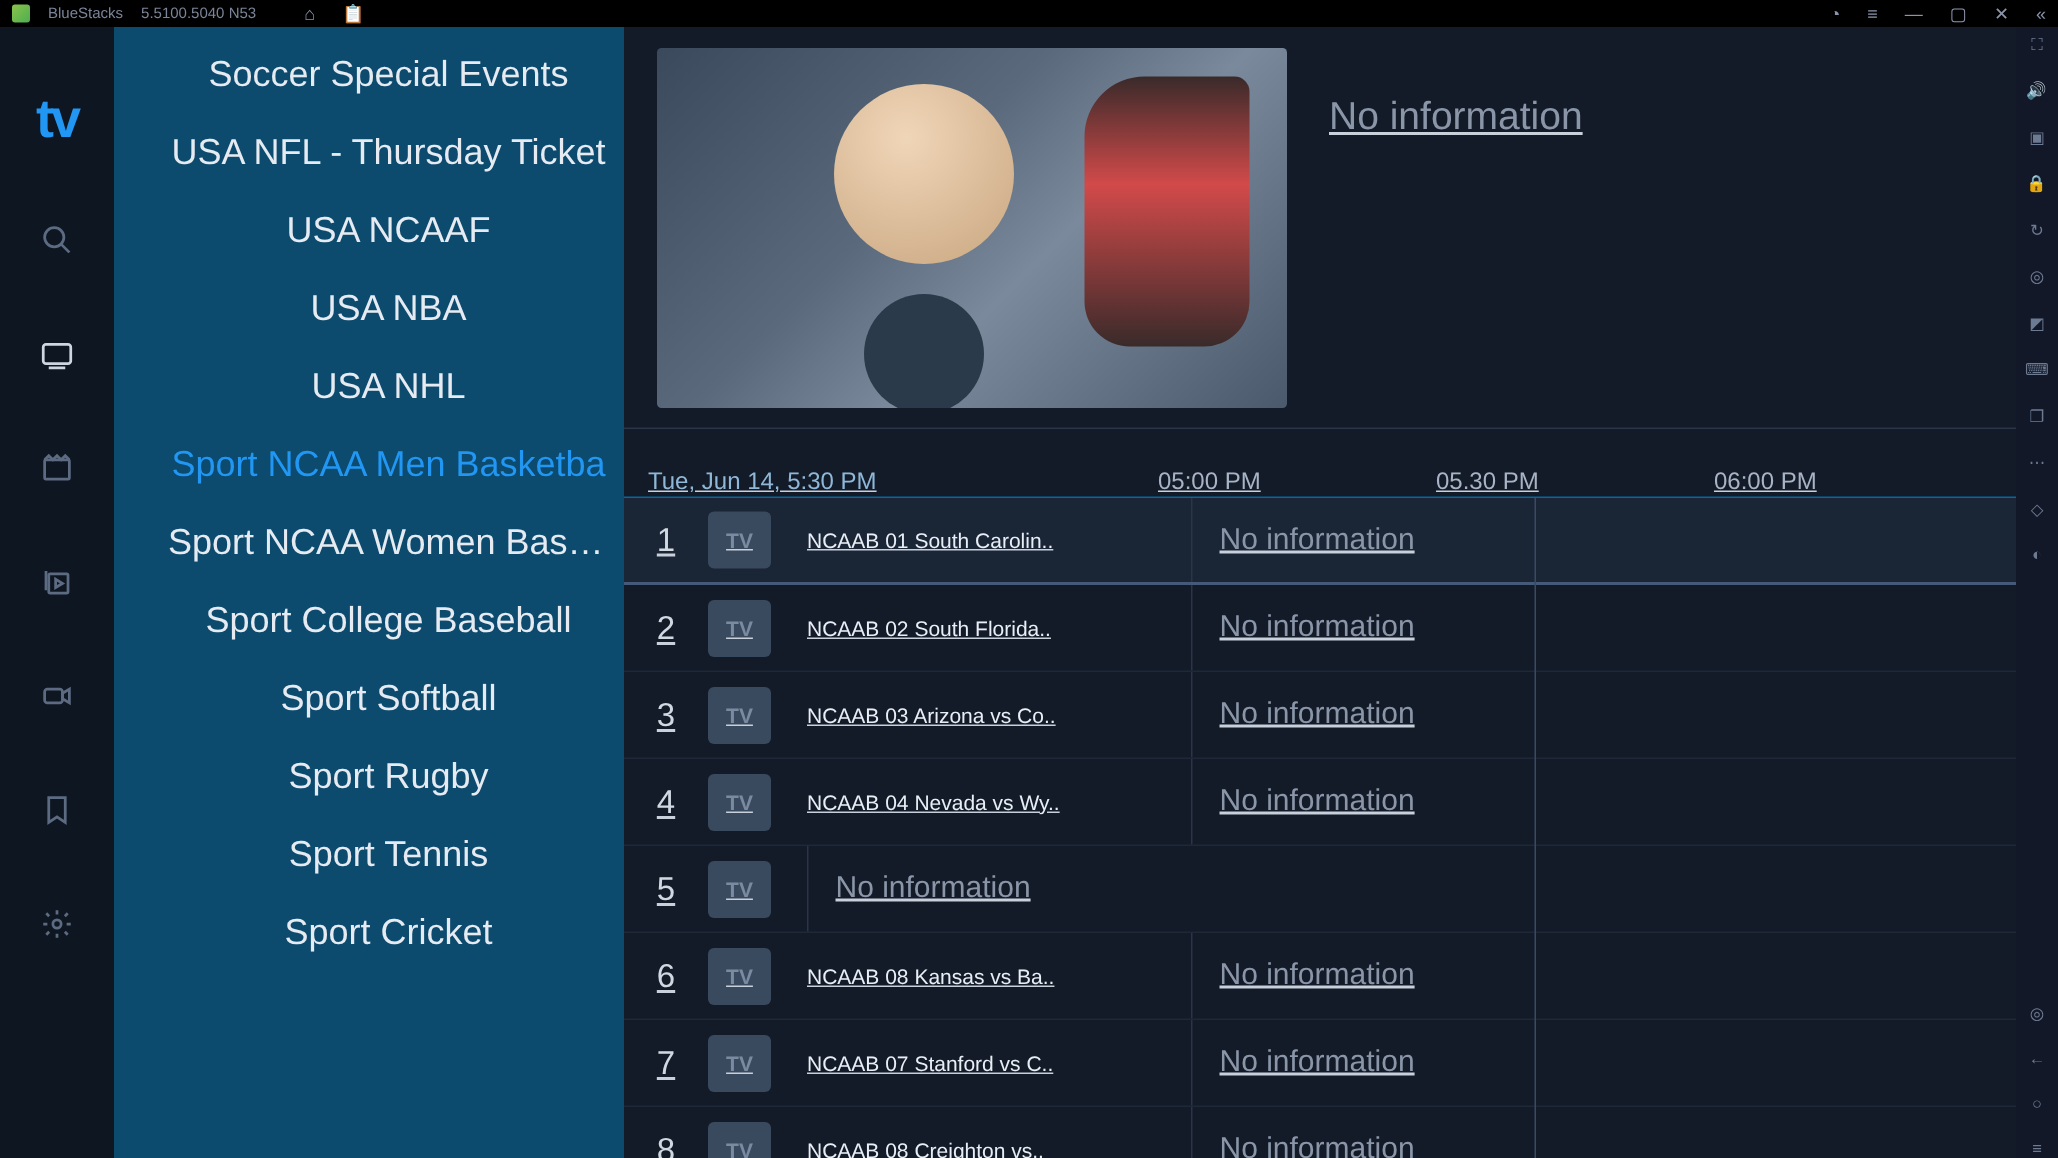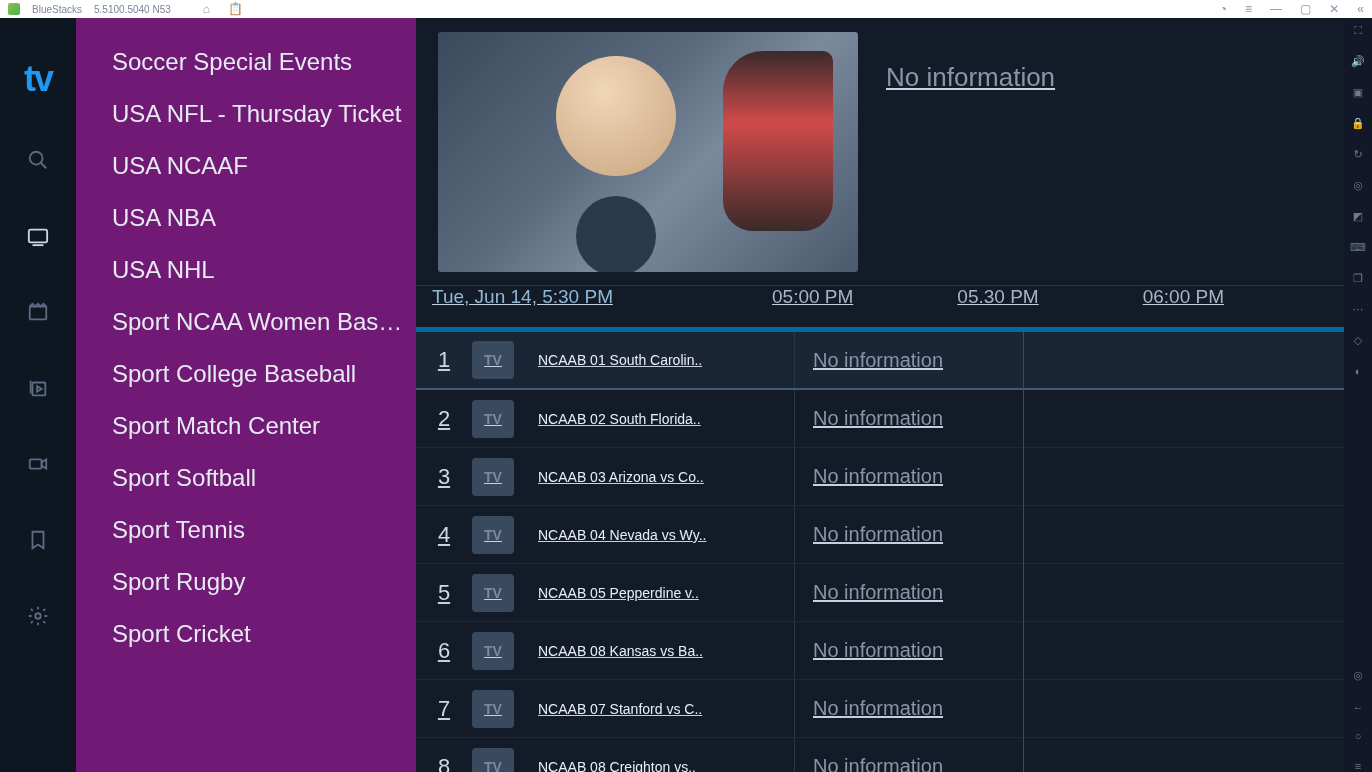--- a/index.html
+++ b/index.html
@@ -1,19 +1,19 @@
 <!DOCTYPE html>
 <html><head>
 <meta charset="utf-8">
 <style>
 * { margin: 0; padding: 0; box-sizing: border-box; }
 body { font-family: Arial, sans-serif; background: #0e1621; color: #c7d0db; width: 1372px; height: 772px; overflow: hidden; }
 
 
-.titlebar { height: 18px; background: #ffffff; display: flex; align-items: center; padding: 0 8px; font-size: 10px; color: #7a8599; }
+.titlebar { height: 18px; background: #000000; display: flex; align-items: center; padding: 0 8px; font-size: 10px; color: #7a8599; }
 .titlebar-left { display: flex; align-items: center; gap: 12px; }
 .bs-logo { width: 12px; height: 12px; background: linear-gradient(135deg,#8bc34a,#4caf50); border-radius: 2px; }
 .titlebar-icons { display: flex; gap: 18px; margin-left: 20px; }
 .titlebar-icons span { color: #8a94ab; cursor: pointer; font-size: 12px; }
 .titlebar-right { margin-left: auto; display: flex; gap: 18px; }
 .titlebar-right span { color: #8a94ab; cursor: pointer; font-size: 12px; }
 
 
 .app { display: flex; height: 754px; }
 
@@ -23,36 +23,36 @@
 .toolstrip .spacer { flex: 1; }
 
 
 .iconbar { width: 76px; background: #0e1621; display: flex; flex-direction: column; align-items: center; padding-top: 40px; gap: 44px; }
 .logo-tv { color: #2196f3; font-size: 36px; font-weight: bold; letter-spacing: -2px; }
 .iconbar .nav-icon { color: #5c6b82; font-size: 20px; cursor: pointer; display:flex; align-items:center; justify-content:center; width:32px; height:32px; }
 .iconbar .nav-icon.active { color: #cdd6e1; }
 .iconbar .nav-icon svg { width: 22px; height: 22px; }
 
 
-.catlist { width: 340px; background: #701a75; padding: 18px 0 0 36px; overflow: hidden; }
+.catlist { width: 340px; background: #0c4a6e; padding: 6px 0 0 36px; overflow: hidden; text-align: center; }
 .catlist .cat { font-size: 24px; color: #e6ebf2; padding: 12px 0; cursor: pointer; white-space: nowrap; overflow: hidden; text-overflow: ellipsis; padding-right: 10px; }
 .catlist .cat.selected { color: #2196f3; }
 
 
 .main { flex: 1; display: flex; flex-direction: column; background: #131b28; text-decoration: underline; }
 
 
 .preview-row { display: flex; padding: 14px 0 0 22px; height: 268px; border-bottom: 1px solid #2a3548; }
 .preview-img { width: 420px; height: 240px; border-radius: 3px; overflow:hidden; position:relative; background: linear-gradient(135deg,#3a4a5c 0%, #5a6a7c 40%, #7a8a9c 60%, #4a5a6c 100%); }
 .preview-img::before { content:""; position:absolute; left:28%; top:10%; width:120px; height:120px; border-radius:50%; background: radial-gradient(circle at 40% 30%, #f0d6b8, #c9a680); box-shadow: 0 120px 0 -20px #2a3a4a; }
 .preview-img::after { content:""; position:absolute; right:6%; top:8%; width:110px; height:180px; background: linear-gradient(180deg,#3a2a2a 0%, #d24a4a 40%, #3a2a2a 100%); border-radius: 40px 10px 30px 30px; }
 .preview-info { padding: 30px 0 0 28px; font-size: 26px; color: #8a96a8; }
 
 
-.time-header { display: flex; align-items: flex-start; height: 46px; padding: 0 16px; font-size: 19px; color: #a8b4c5; border-bottom: 5px solid #0369a1; }
+.time-header { display: flex; align-items: flex-end; height: 46px; padding: 0 16px; font-size: 16px; color: #a8b4c5; border-bottom: 1px solid #0369a1; }
 .time-header .current { width: 340px; color: #8fb8d8; }
 .time-header .slot { flex: 1; text-align: left; }
 
 
 .rows { flex: 1; overflow: hidden; position: relative; }
 .row { display: flex; align-items: center; height: 58px; border-bottom: 1px solid #1e2838; }
 .row.highlight { background: #1a2536; border-bottom: 2px solid #445a78; }
 .row .num { width: 56px; text-align: center; font-size: 22px; color: #d0d8e2; }
 .row .ch-icon { width: 42px; height: 38px; background: #3a4a5e; border-radius: 4px; display:flex; align-items:center; justify-content:center; color:#7a8aa0; font-size:14px; font-weight:bold; margin-right: 24px; }
 .row .ch-name { width: 256px; font-size: 14px; color: #e8eef6; font-weight: 500; white-space: nowrap; overflow:hidden; }
@@ -130,26 +130,26 @@
         </svg>
     </div>
   </div>
 
   <div class="catlist" id="catlist">
       <div class="cat">Soccer Special Events</div>
       <div class="cat">USA NFL - Thursday Ticket</div>
       <div class="cat">USA NCAAF</div>
       <div class="cat">USA NBA</div>
       <div class="cat">USA NHL</div>
+      <div class="cat selected">Sport NCAA Men Basketba</div>
       <div class="cat">Sport NCAA Women Basketb..</div>
       <div class="cat">Sport College Baseball</div>
-      <div class="cat">Sport Match Center</div>
       <div class="cat">Sport Softball</div>
+      <div class="cat">Sport Rugby</div>
       <div class="cat">Sport Tennis</div>
-      <div class="cat">Sport Rugby</div>
       <div class="cat">Sport Cricket</div>
     </div>
 
   <div class="main">
     <div class="preview-row">
       <div class="preview-img"></div>
       <div class="preview-info">No information</div>
     </div>
 
     <div class="time-header">
@@ -181,21 +181,20 @@
         </div>
         <div class="row">
           <div class="num">4</div>
           <div class="ch-icon">TV</div>
           <div class="ch-name">NCAAB 04 Nevada vs Wy..</div>
           <div class="prog">No information</div>
         </div>
         <div class="row">
           <div class="num">5</div>
           <div class="ch-icon">TV</div>
-          <div class="ch-name">NCAAB 05 Pepperdine v..</div>
           <div class="prog">No information</div>
         </div>
         <div class="row">
           <div class="num">6</div>
           <div class="ch-icon">TV</div>
           <div class="ch-name">NCAAB 08 Kansas vs Ba..</div>
           <div class="prog">No information</div>
         </div>
         <div class="row">
           <div class="num">7</div>

